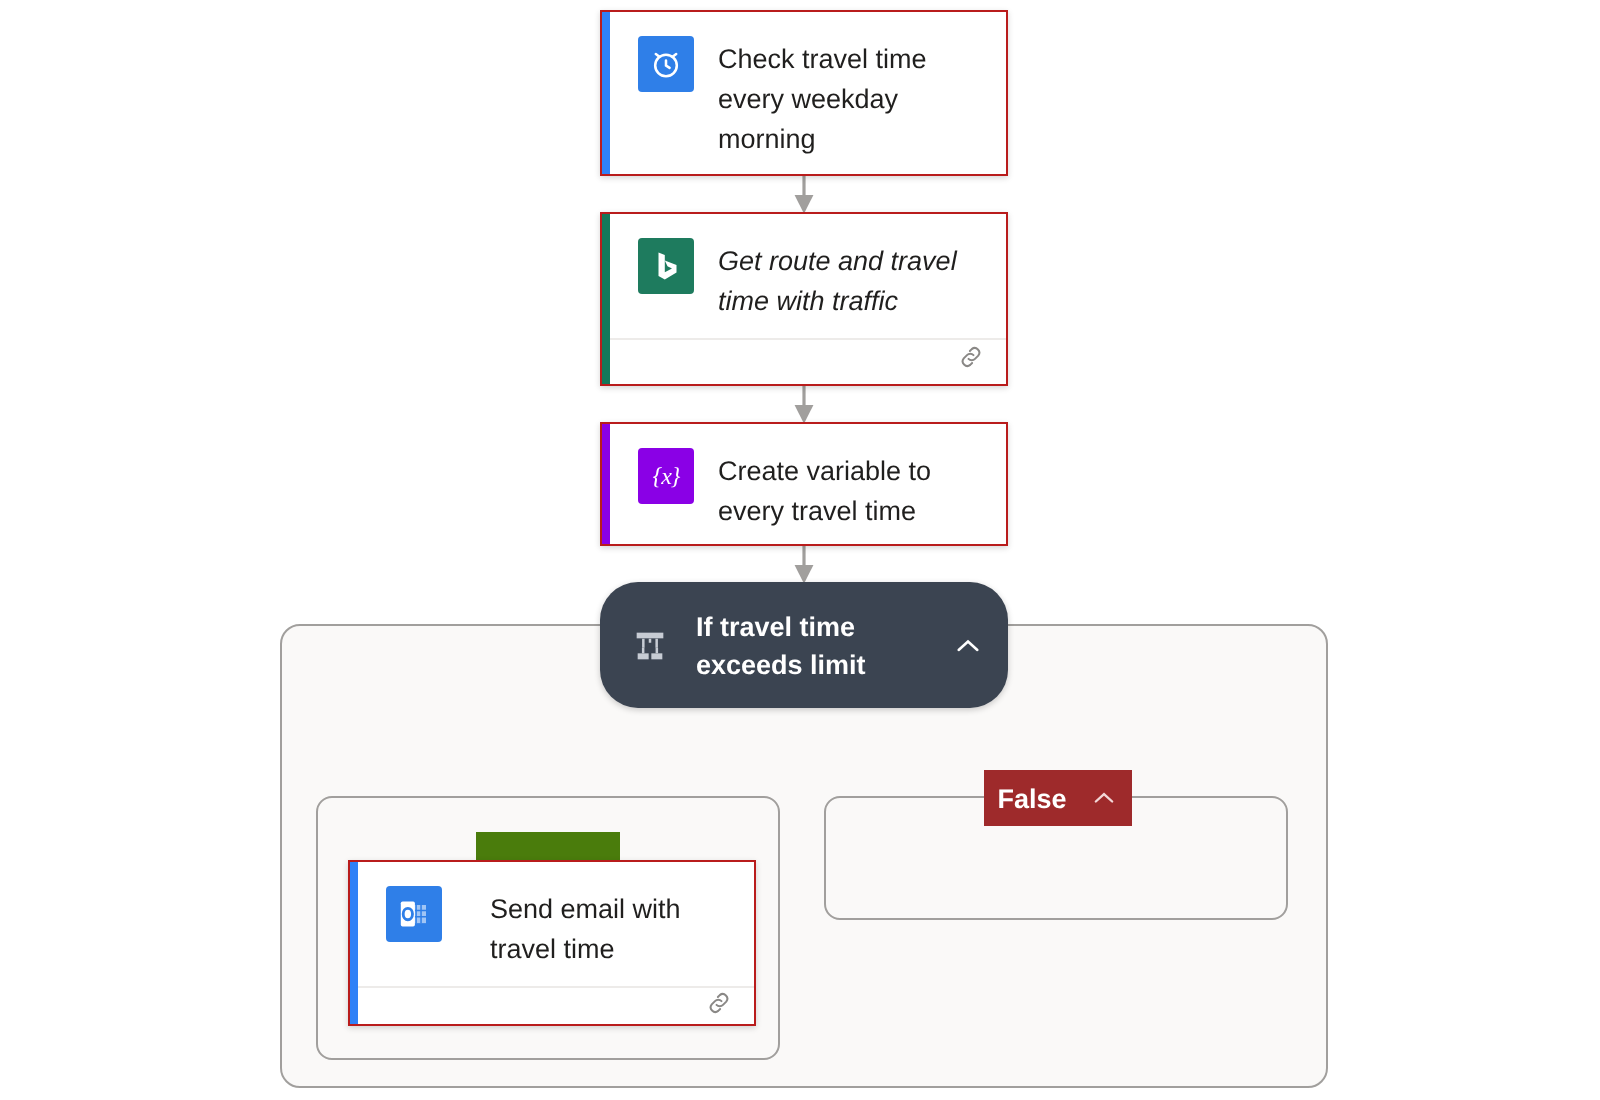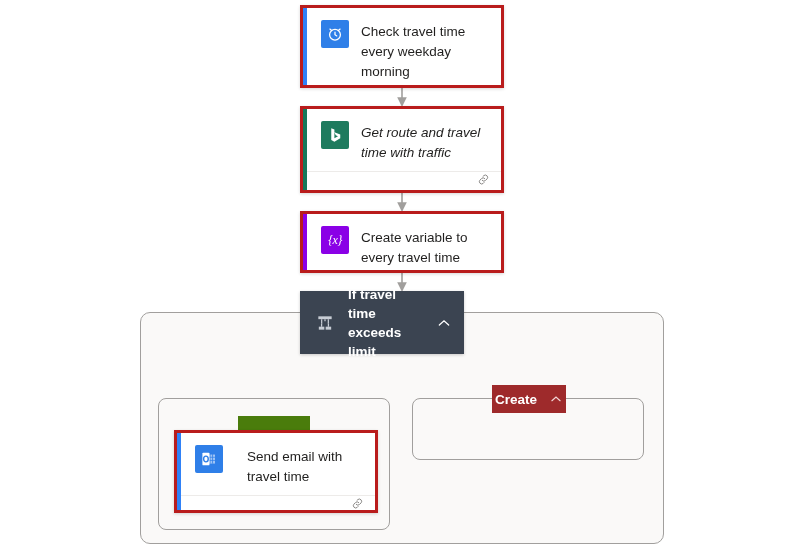--- a/index.html
+++ b/index.html
@@ -10,21 +10,21 @@
     overflow:hidden;
     position:relative;
   }
   #canvas{position:absolute;inset:0;}
   .lines{position:absolute;left:0;top:0;width:800px;height:550px;pointer-events:none;}
 
   
   .card{
     position:absolute;
     background:#ffffff;
-    border:3px solid #b91c1c;
+    border:1px solid #b91c1c;
     box-shadow:0 1px 3px rgba(0,0,0,.16);
     display:flex;
     flex-direction:column;
     box-sizing:border-box;
   }
   .card .accent{
     position:absolute;left:0;top:0;bottom:0;width:4px;
   }
   .card-main{
     display:flex;align-items:flex-start;
@@ -171,21 +171,21 @@
     <span class="accent" style="background:#8a00e6;"></span>
     <div class="card-main">
       <span class="icon-badge" style="background:#8a00e6;">
         <span style="color:#fff;font-size:12px;font-family:'Liberation Serif',serif;
                      font-style:italic;letter-spacing:-.5px;">{x}</span>
       </span>
       <span class="card-title">Create variable to every travel time</span>
     </div>
   </div>
 
-  <div class="cond-header" style="left:300px;top:291px;width:164px;height:63px;">
+  <div class="cond-header" style="left:300px;top:291px;width:204px;height:63px;border-radius:19px;">
     <span style="flex:0 0 22px;display:flex;align-items:center;justify-content:center;">
       <svg width="20" height="20" viewBox="0 0 24 24" fill="none" stroke="#c7ccd4" stroke-width="1.5">
         <rect x="4" y="4" width="16" height="3.4" fill="#c7ccd4" stroke="none"></rect>
         <path d="M8 7.6 V13 M16 7.6 V13 M12 7.6 V10"></path>
         <rect x="4.6" y="16.4" width="6.6" height="3.6" fill="#c7ccd4" stroke="none"></rect>
         <rect x="12.8" y="16.4" width="6.6" height="3.6" fill="#c7ccd4" stroke="none"></rect>
         <path d="M7.9 13 V16.4 M16.1 13 V16.4"></path>
       </svg>
     </span>
     <span class="cond-title">If travel time exceeds limit</span>
@@ -199,21 +199,21 @@
   <div class="pill true" style="left:238px;top:385px;width:72px;height:44px;margin-top:31px;">
     <span>True</span>
     <span class="chev" style="flex:0 0 14px;width:14px;height:14px;">
       <svg width="14" height="14" viewBox="0 0 24 24" fill="none" stroke="#e8f0d8" stroke-width="2" stroke-linecap="round">
         <path d="M5 15 L12 8.6 L19 15"></path>
       </svg>
     </span>
   </div>
 
   <div class="pill false" style="left:492px;top:385px;width:74px;height:28px;">
-    <span>Create</span>
+    <span>False</span>
     <span class="chev" style="flex:0 0 14px;width:14px;height:14px;">
       <svg width="14" height="14" viewBox="0 0 24 24" fill="none" stroke="#f2d7d7" stroke-width="2" stroke-linecap="round">
         <path d="M5 15 L12 8.6 L19 15"></path>
       </svg>
     </span>
   </div>
 
   <div class="card" style="left:174px;top:430px;width:204px;height:83px;">
     <span class="accent" style="background:#2f81f7;"></span>
     <div class="card-main" style="padding-bottom:8px;gap:24px;">

